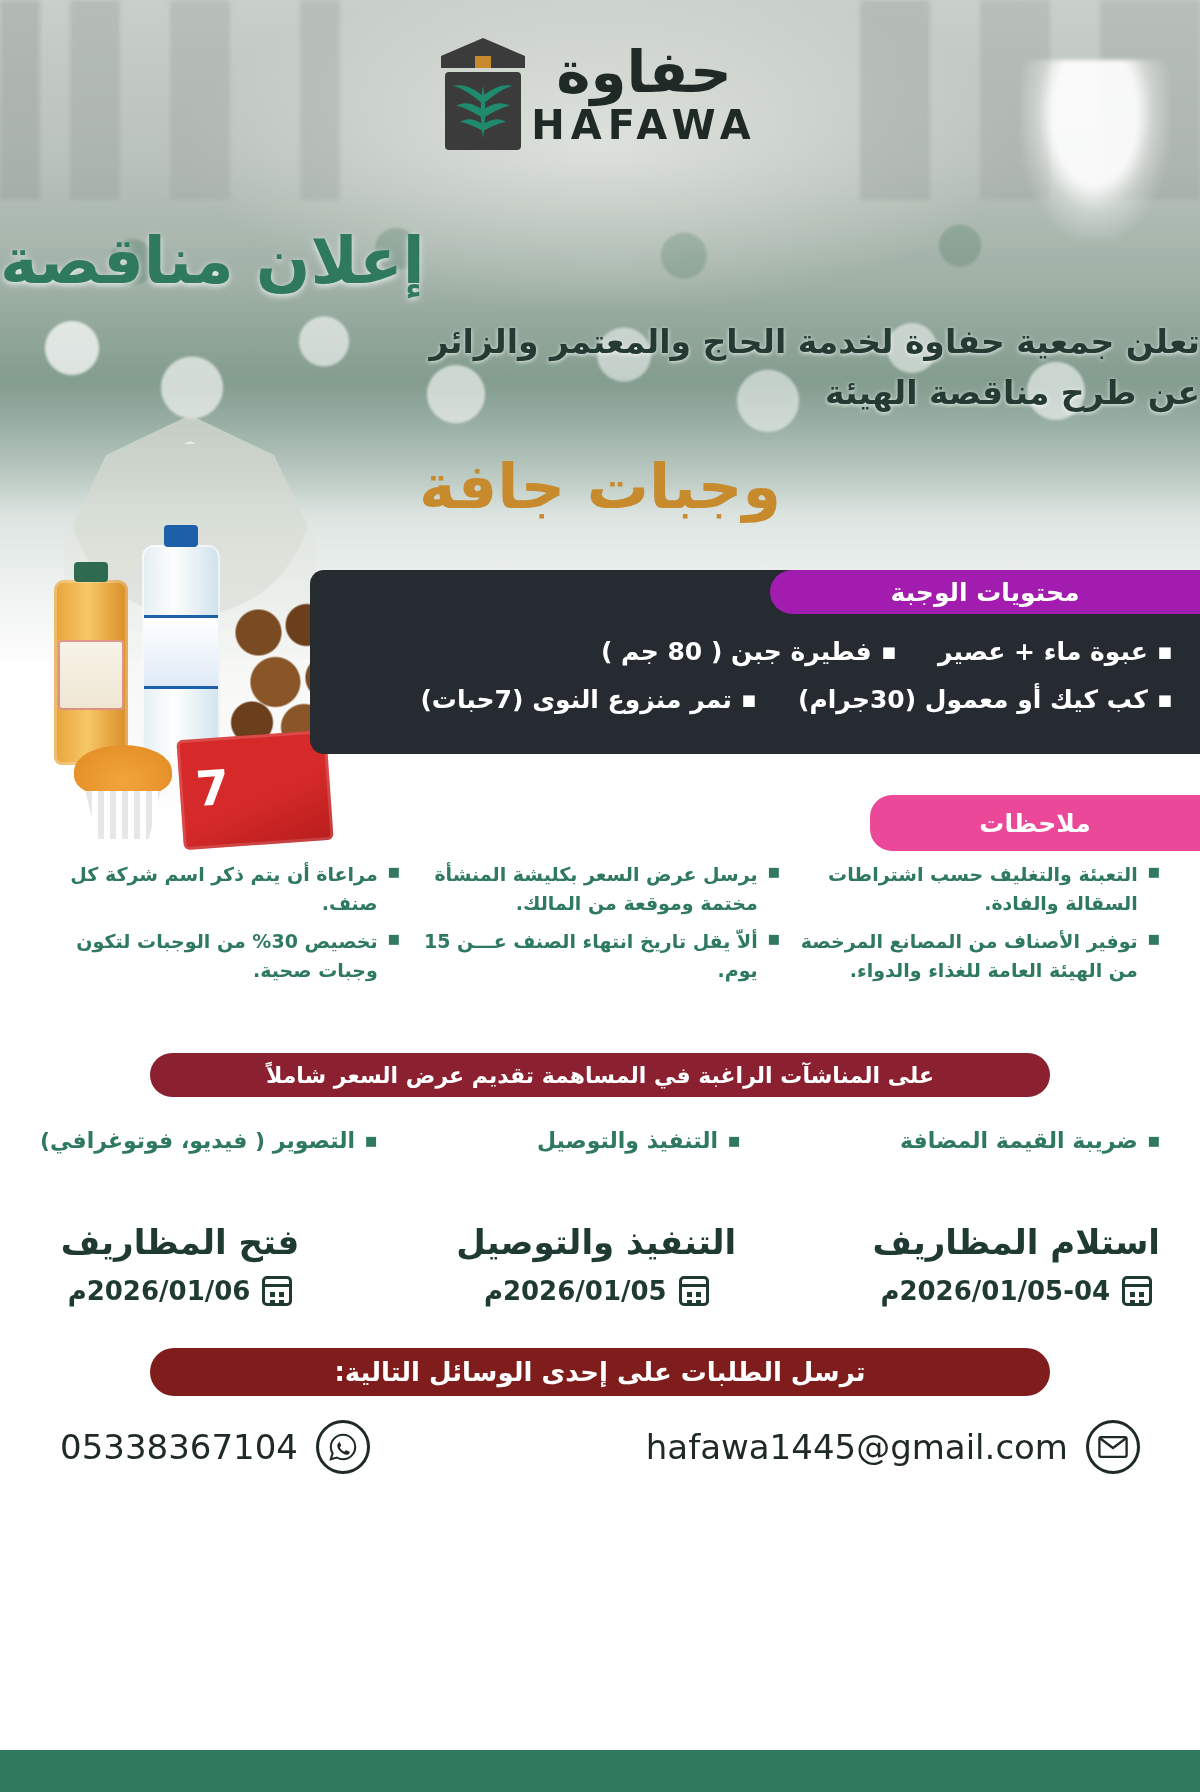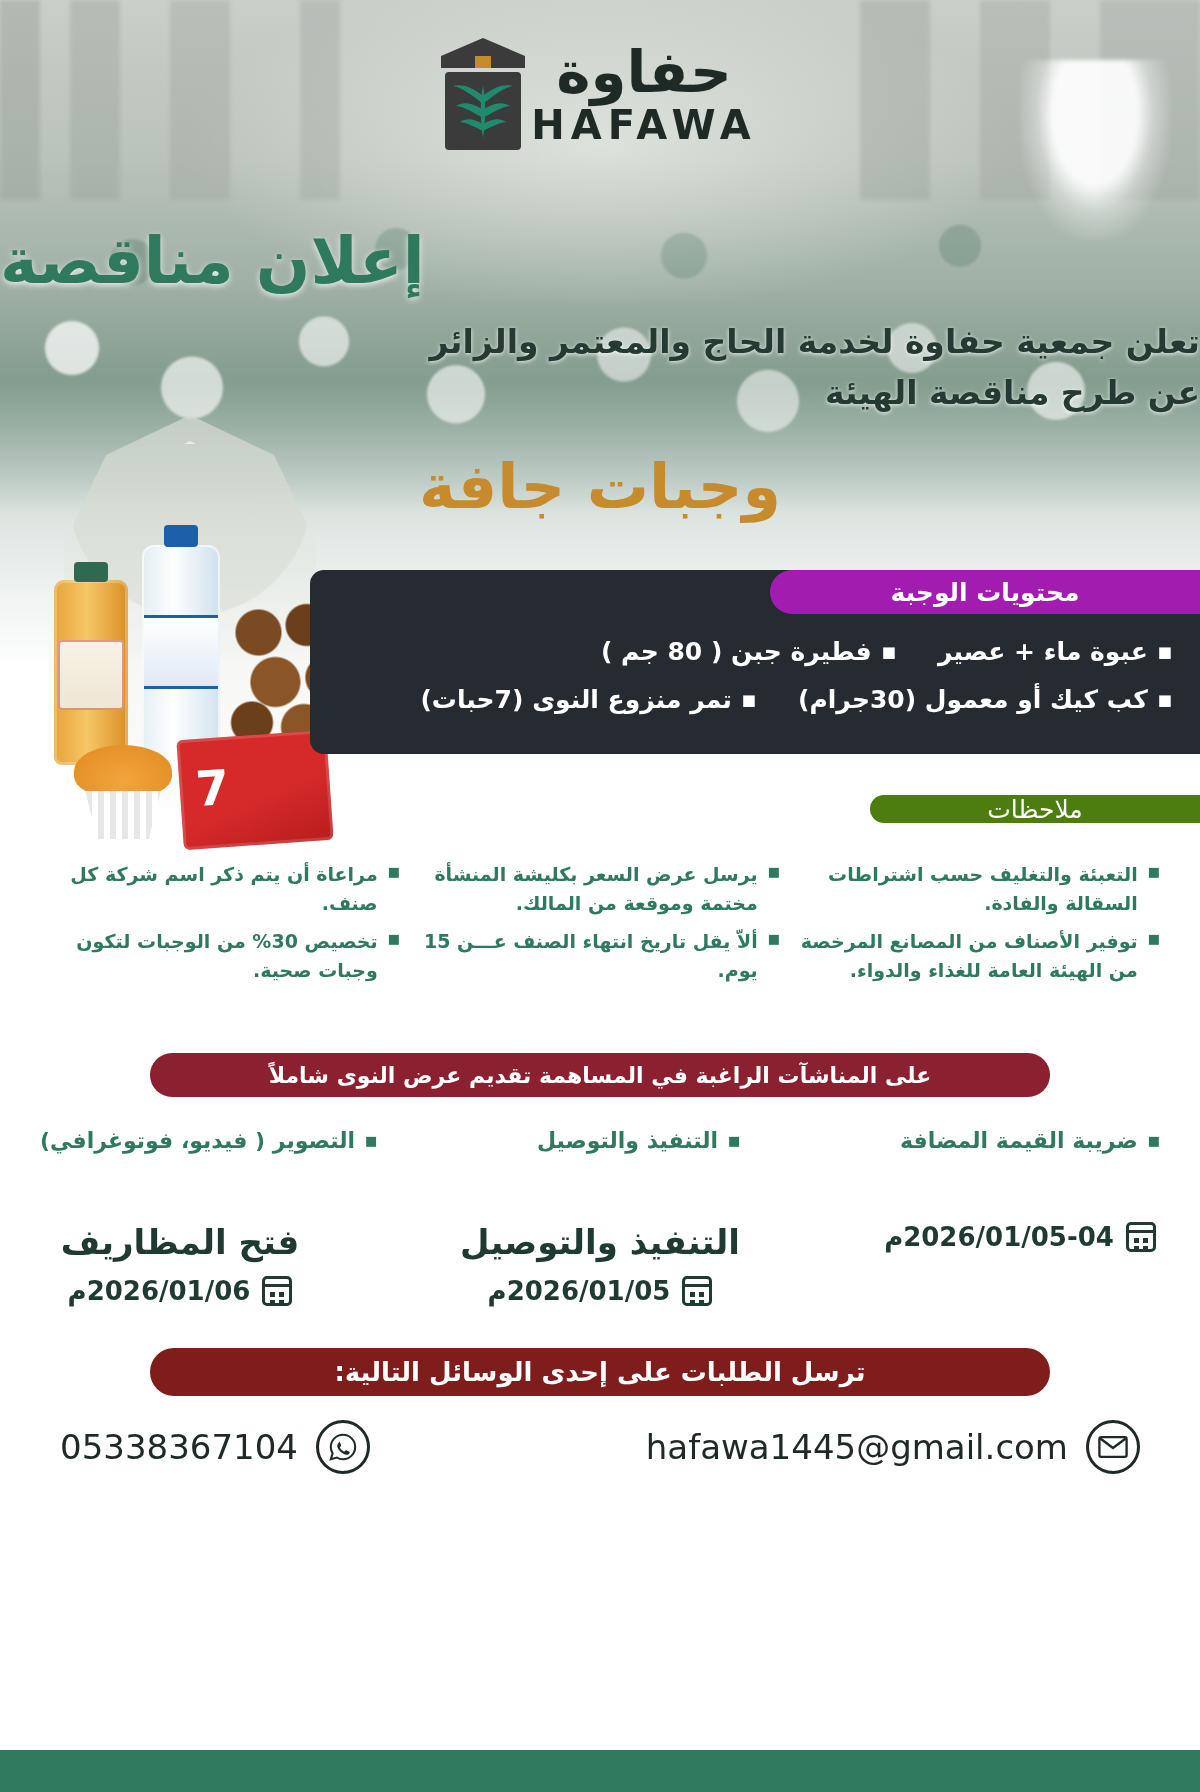--- a/index.html
+++ b/index.html
@@ -202,22 +202,22 @@
     border-radius: 6px; transform: rotate(-4deg);
     box-shadow: inset 0 0 0 3px rgba(255,255,255,.15);
   }
   .snack-pack::after{
     content:"7"; position:absolute; left:16px; top:22px;
     font-size:48px; font-weight:bold; color:#ffffff;
   }
 
   
   .notes-title {
-    position: absolute; right: 0; top: 795px; width: 330px; height: 28px;
-    background: #4d7c0f; color: #ffffff; font-size: 25px; font-weight: normal;
+    position: absolute; right: 0; top: 795px; width: 330px; height: 56px;
+    background: #ec4899; color: #ffffff; font-size: 25px; font-weight: bold;
     border-top-left-radius: 22px; border-bottom-left-radius: 22px;
     display: flex; align-items: center; justify-content: center;
   }
   .notes-grid {
     position: absolute; right: 40px; left: 40px; top: 860px;
     display: grid; grid-template-columns: 1fr 1fr 1fr; gap: 10px 20px;
     direction: rtl;
   }
   .note-item {
     display: flex; gap: 10px; align-items: flex-start;
@@ -389,39 +389,40 @@
     <div class="note-item">
       <span class="sq">■</span>
       <span class="txt">ألاّ يقل تاريخ انتهاء الصنف عـــن 15 يوم.</span>
     </div>
     <div class="note-item">
       <span class="sq">■</span>
       <span class="txt">تخصيص 30% من الوجبات لتكون وجبات صحية.</span>
     </div>
   </div>
 
-  <div class="maroon-banner">على المناشآت الراغبة في المساهمة تقديم عرض النوى شاملاً</div>
+  <div class="maroon-banner">على المناشآت الراغبة في المساهمة تقديم عرض السعر شاملاً</div>
 
   <div class="includes-row">
     <span class="it">
       <span class="sq">■</span>
       <span>ضريبة القيمة المضافة</span>
     </span>
     <span class="it">
       <span class="sq">■</span>
       <span>التنفيذ والتوصيل</span>
     </span>
     <span class="it">
       <span class="sq">■</span>
       <span>التصوير ( فيديو، فوتوغرافي)</span>
     </span>
   </div>
 
   <div class="dates-row">
     <div class="date-col">
+      <div class="date-h">استلام المظاريف</div>
       <div class="date-v">
         <span class="cal-icon"></span>
         <span>2026/01/05-04م</span>
       </div>
     </div>
     <div class="date-col">
       <div class="date-h">التنفيذ والتوصيل</div>
       <div class="date-v">
         <span class="cal-icon"></span>
         <span>2026/01/05م</span>

